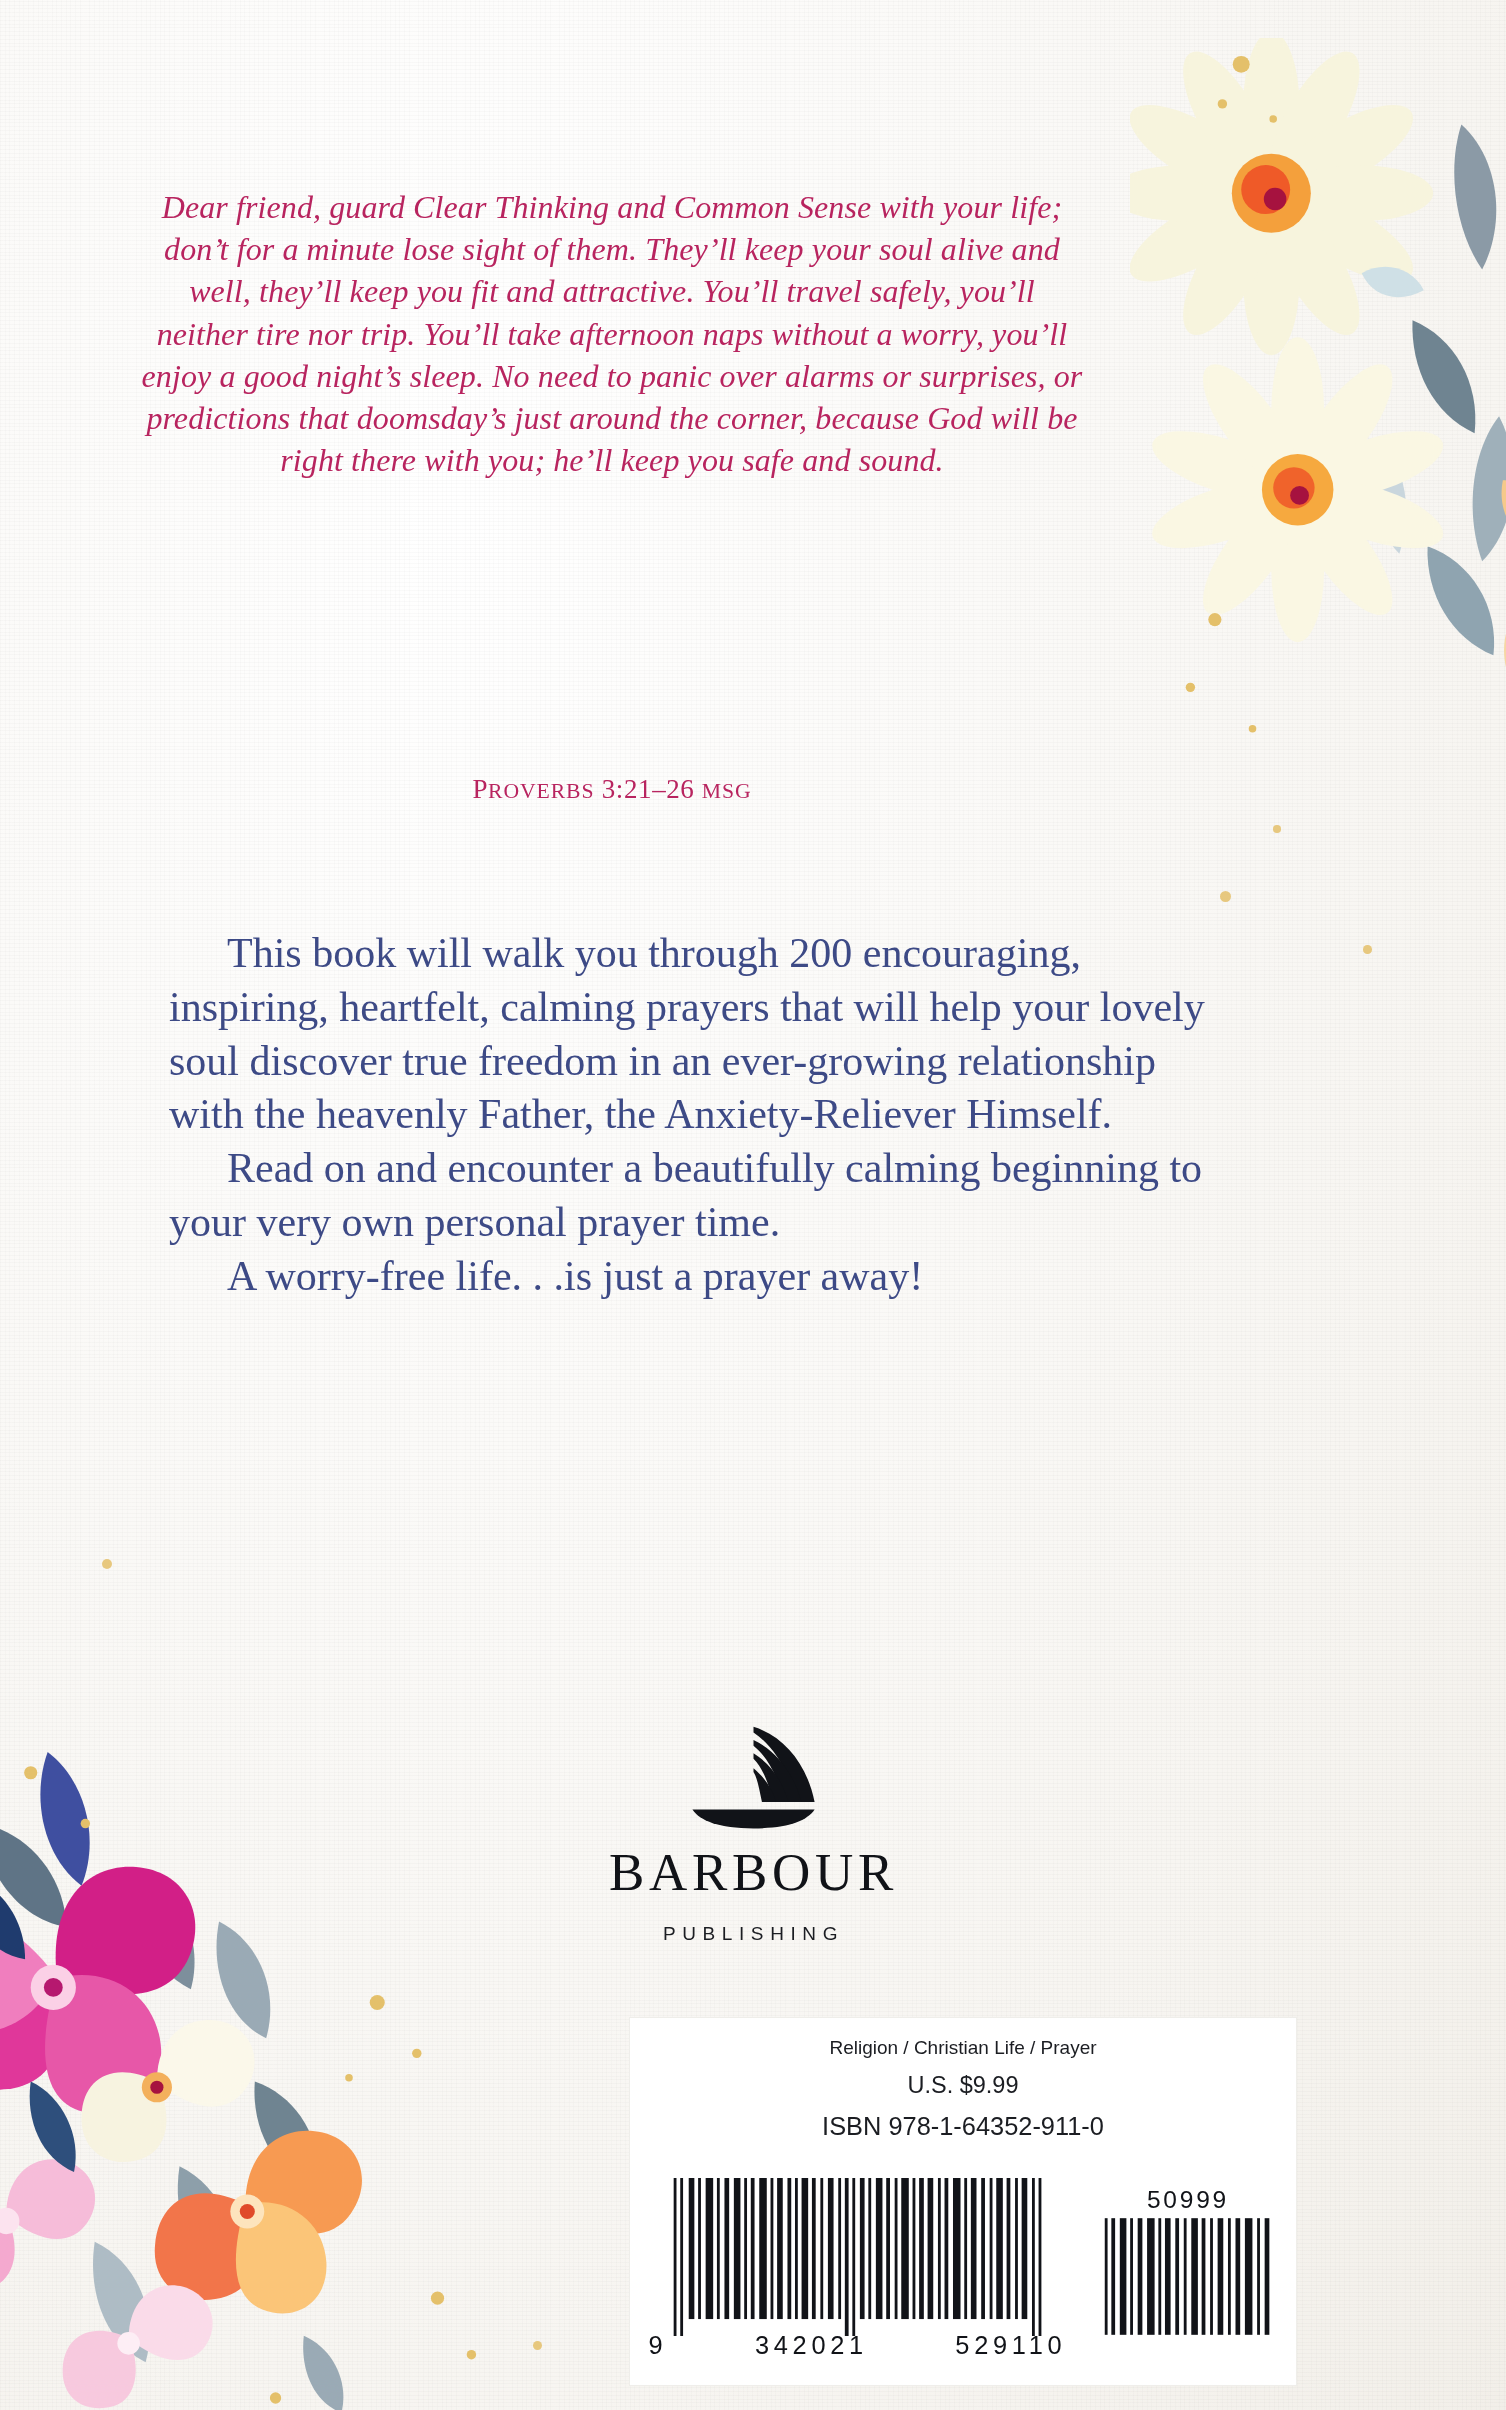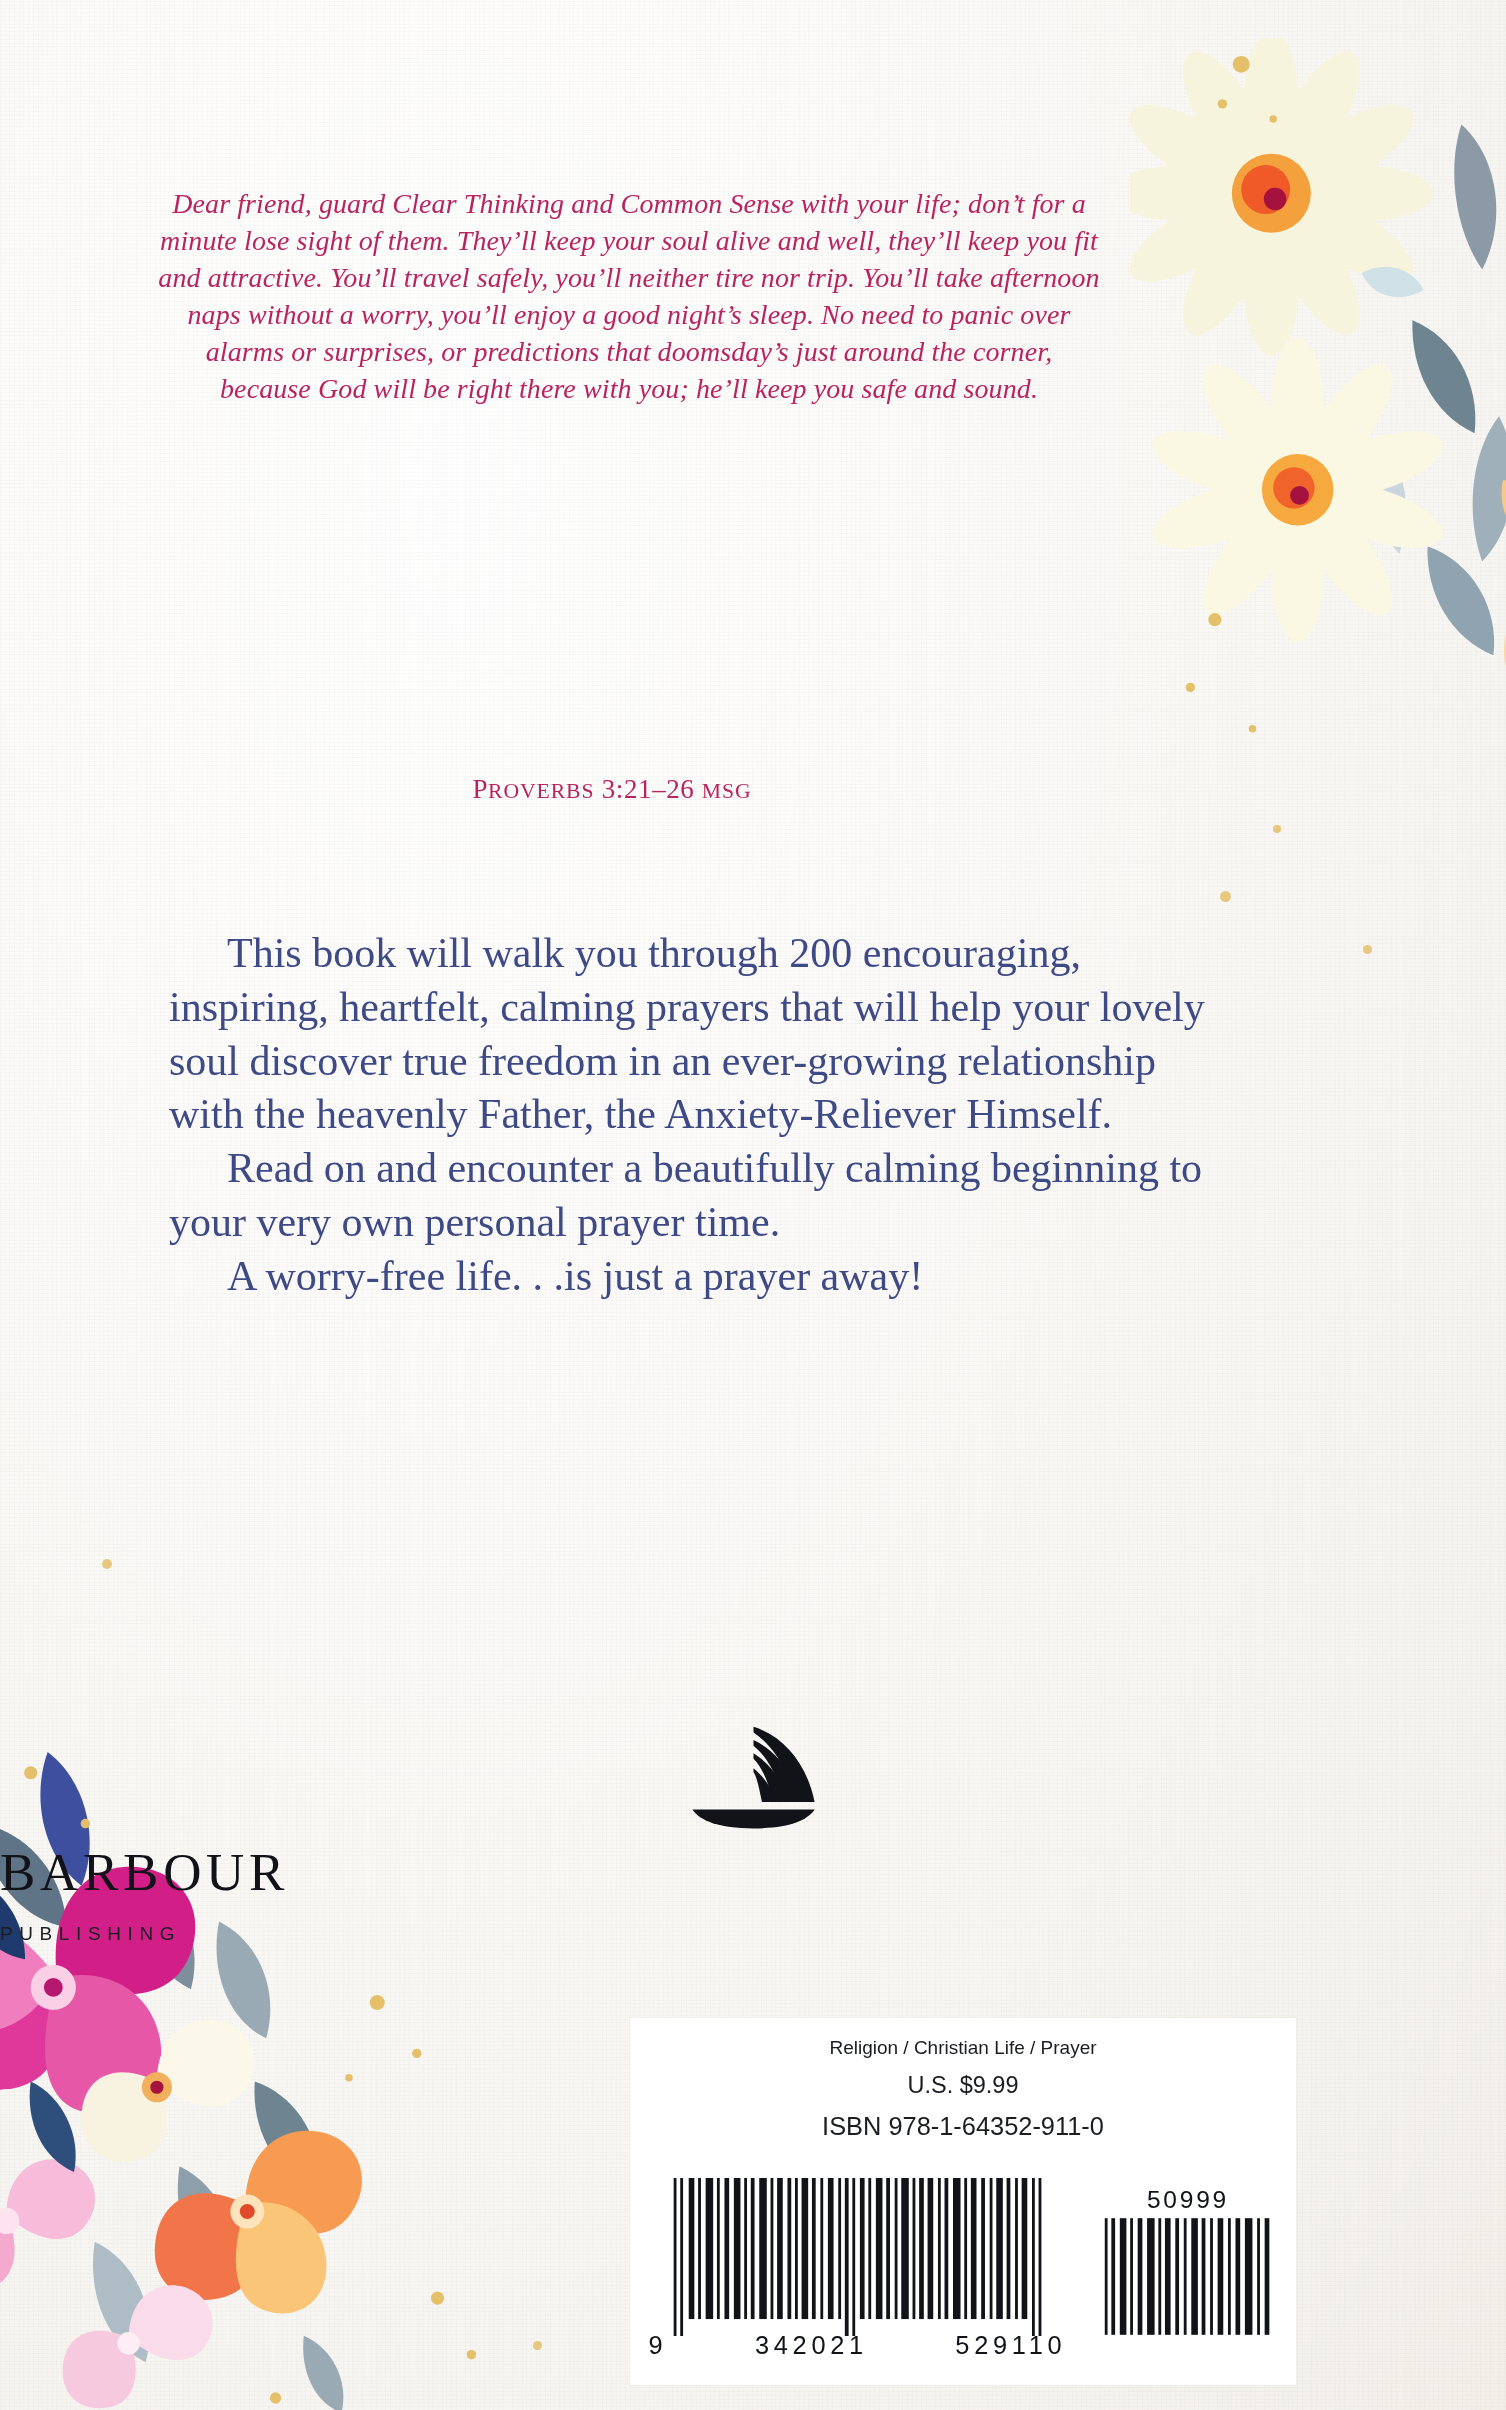--- a/index.html
+++ b/index.html
@@ -48,28 +48,28 @@
   .speck {
     position: absolute;
     border-radius: 50%;
     background: #e4c06a;
     opacity: .85;
   }
 
   
   #scripture {
     position: absolute;
-    left: 158px;
+    left: 141px;
     top: 186px;
     width: 942px;
     text-align: center;
     color: #b8245f;
     font-family: "Liberation Serif", serif;
     font-style: italic;
-    font-size: 28px;
+    font-size: 32px;
     line-height: 1.32;
     letter-spacing: 0.1px;
   }
   #scripture-ref {
     position: absolute;
     left: 141px;
     top: 774px;
     width: 942px;
     text-align: center;
     color: #b8245f;
@@ -99,20 +99,21 @@
   #blurb p.indent {
     text-indent: 58px;
   }
 
   
   #publisher {
     position: absolute;
     left: 0;
     right: 0;
     top: 1723px;
+    text-align: center;
   }
   #logo-mark {
     width: 141px;
     height: 113px;
     margin: 0 auto 5.6px auto;
     display: block;
   }
   #publisher-name {
     font-family: "Liberation Serif", serif;
     font-size: 53px;

